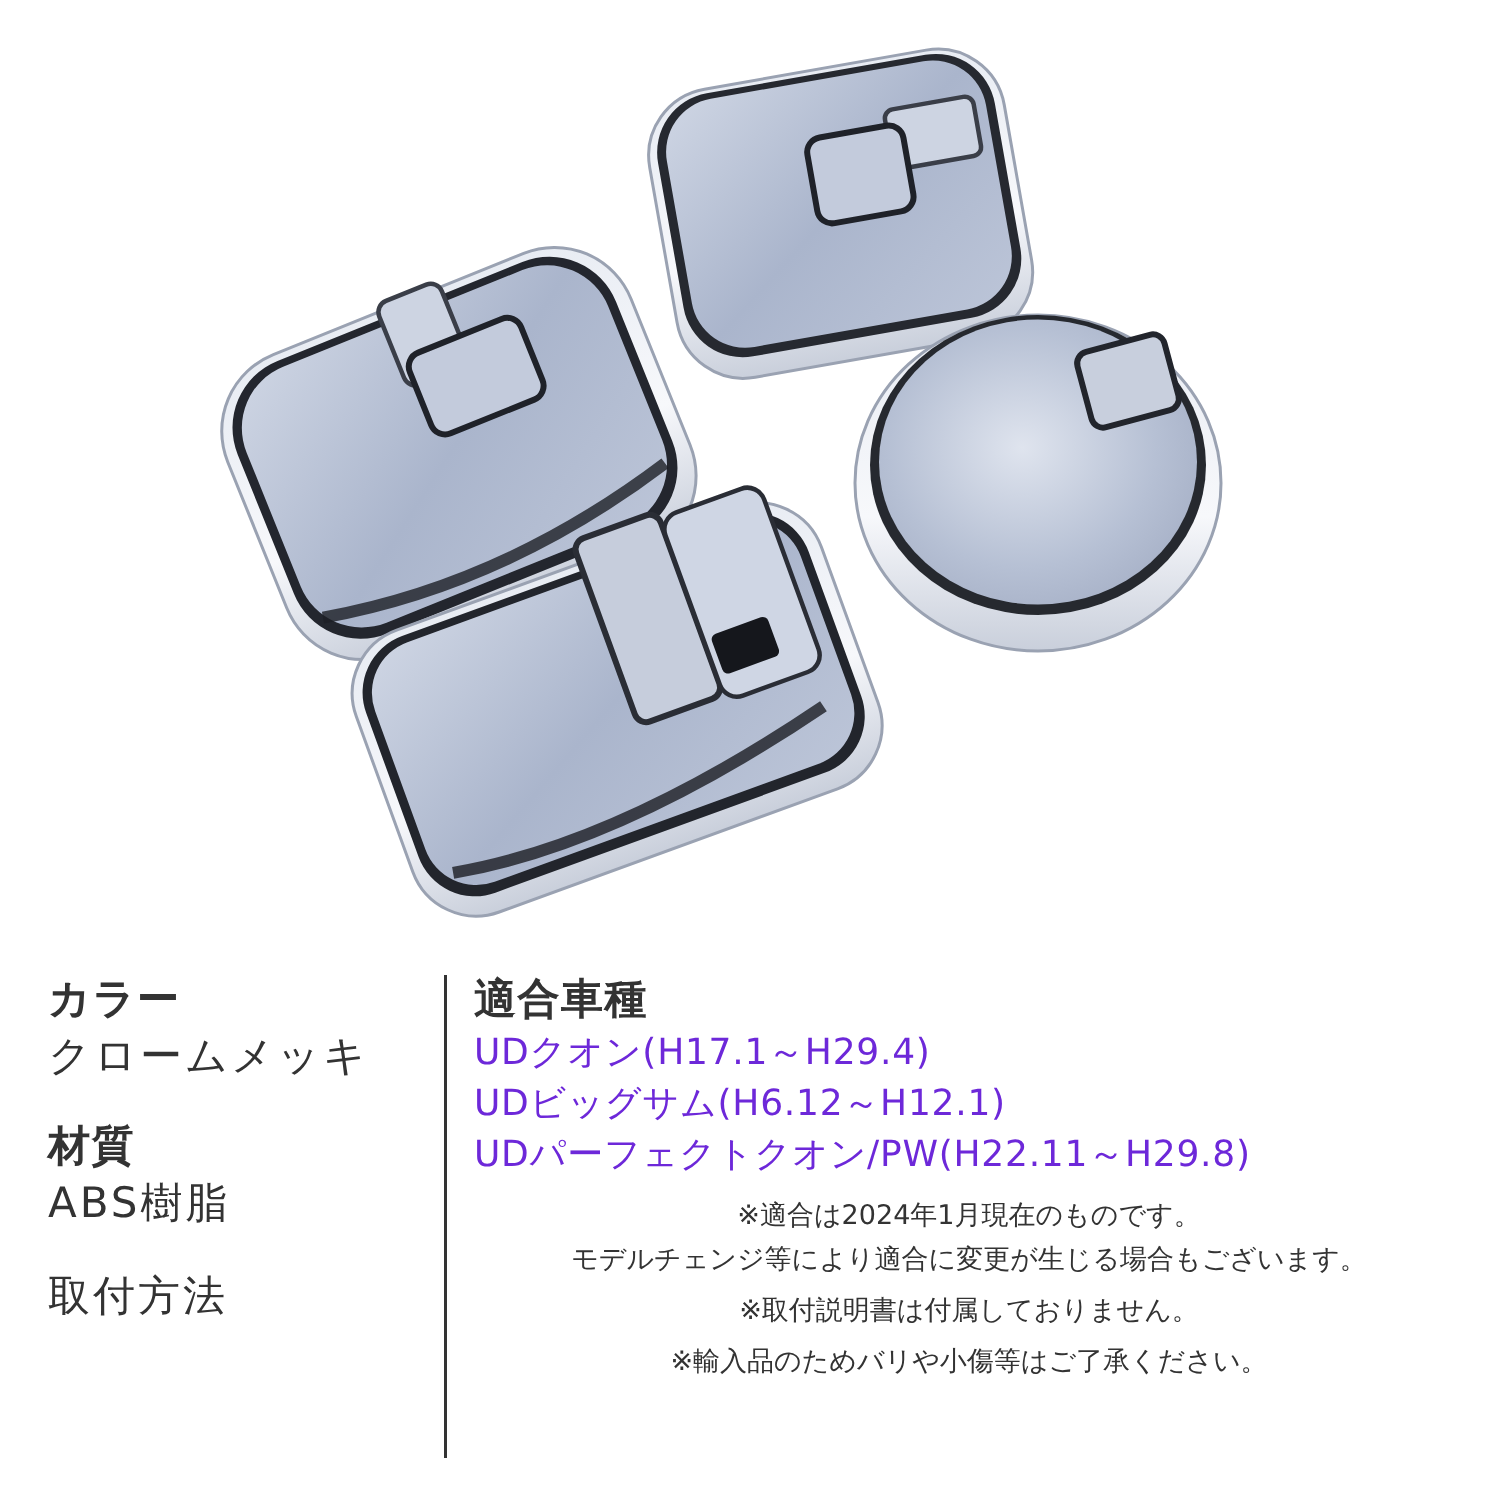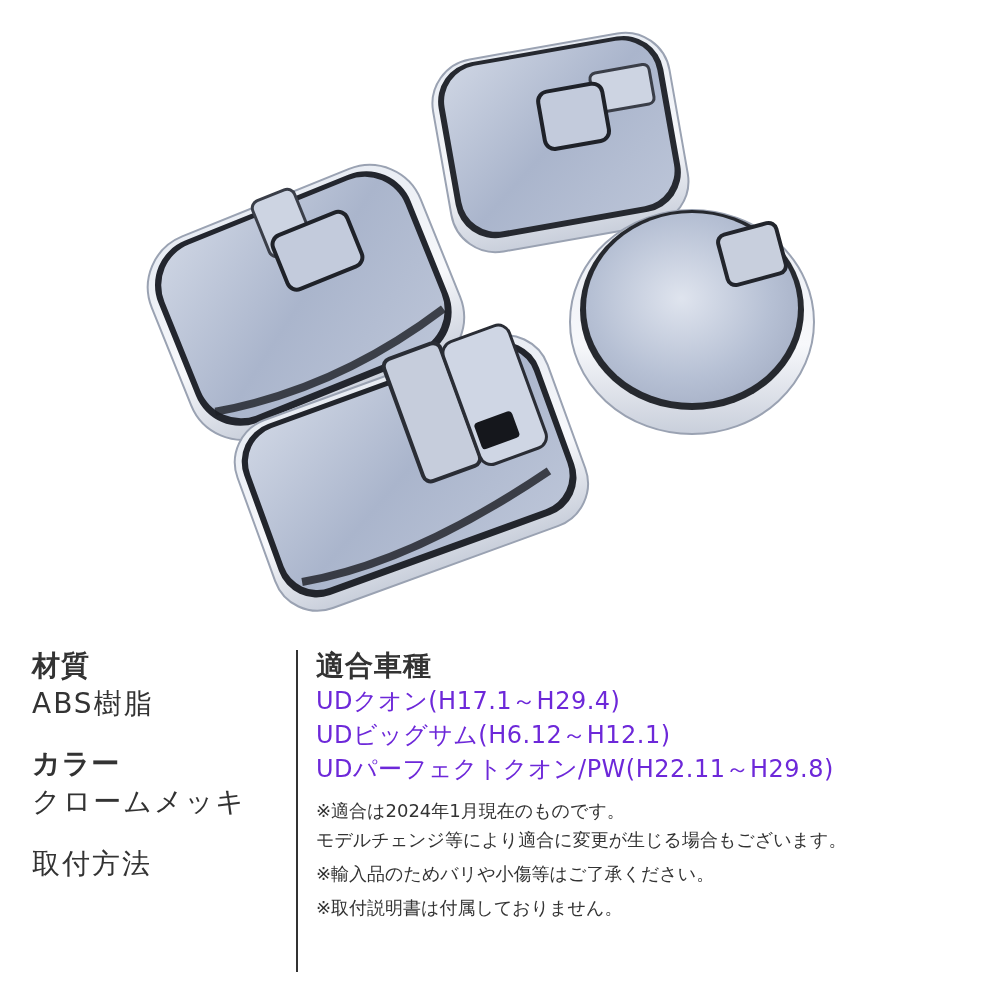--- a/index.html
+++ b/index.html
@@ -13,21 +13,21 @@
   .spec-head { font-size: 28px; font-weight: bold; color: #333333; line-height: 36px; letter-spacing: 1px; }
   .spec-value { font-size: 28px; font-weight: normal; color: #333333; line-height: 40px; letter-spacing: 2px; }
 
   .divider { position: absolute; left: 296px; top: 650px; width: 2px; height: 322px; background: #333333; }
 
   .spec-right { position: absolute; left: 316px; top: 648px; width: 660px; }
   .fit-head { font-size: 28px; font-weight: bold; color: #333333; line-height: 36px; letter-spacing: 1px; }
   .fit-list { list-style: none; }
   .fit-item { font-size: 24px; line-height: 34px; color: #6d28d9; white-space: nowrap; letter-spacing: 0.5px; }
   .notes { margin-top: 10px; }
-  .note { font-size: 18px; line-height: 29px; color: #333333; white-space: nowrap; }
+  .note { font-size: 18px; line-height: 29px; color: #333333; white-space: nowrap; text-align: center; }
   .note.gap { margin-top: 5px; }
 </style>
 </head>
 <body>
 
 <div class="product-photo">
   <svg width="1000" height="640" viewBox="0 0 1000 640" xmlns="http://www.w3.org/2000/svg">
     <defs>
       <linearGradient id="face" x1="0" y1="0" x2="1" y2="1">
         <stop offset="0" stop-color="#cfd6e4"></stop>
@@ -77,40 +77,40 @@
       <path d="M270 540 Q380 560 540 520" stroke="#1b1d23" stroke-width="8" fill="none" opacity="0.8"></path>
       <rect x="420" y="360" width="60" height="130" rx="8" fill="#c6cddc" stroke="#2a2d35" stroke-width="4"></rect>
       <rect x="480" y="365" width="70" height="130" rx="12" fill="#cfd6e4" stroke="#2a2d35" stroke-width="3"></rect>
       <rect x="485" y="450" width="40" height="28" rx="4" fill="#15171c"></rect>
     </g>
   </svg>
 </div>
 
 <div class="spec-left">
   <div class="spec-block">
+    <div class="spec-head">カラー</div>
+    <div class="spec-value">クロームメッキ</div>
+  </div>
+  <div class="spec-block">
     <div class="spec-head">材質</div>
     <div class="spec-value">ABS樹脂</div>
-  </div>
-  <div class="spec-block">
-    <div class="spec-head">カラー</div>
-    <div class="spec-value">クロームメッキ</div>
   </div>
   <div class="spec-block">
     <div class="spec-value">取付方法</div>
   </div>
 </div>
 
 <div class="divider"></div>
 
 <div class="spec-right">
   <div class="fit-head">適合車種</div>
   <ul class="fit-list">
     <li class="fit-item">UDクオン(H17.1～H29.4)</li>
     <li class="fit-item">UDビッグサム(H6.12～H12.1)</li>
     <li class="fit-item">UDパーフェクトクオン/PW(H22.11～H29.8)</li>
   </ul>
   <div class="notes">
     <div class="note">※適合は2024年1月現在のものです。</div>
     <div class="note">モデルチェンジ等により適合に変更が生じる場合もございます。</div>
+    <div class="note gap">※取付説明書は付属しておりません。</div>
     <div class="note gap">※輸入品のためバリや小傷等はご了承ください。</div>
-    <div class="note gap">※取付説明書は付属しておりません。</div>
   </div>
 </div>
 
 </body></html>

